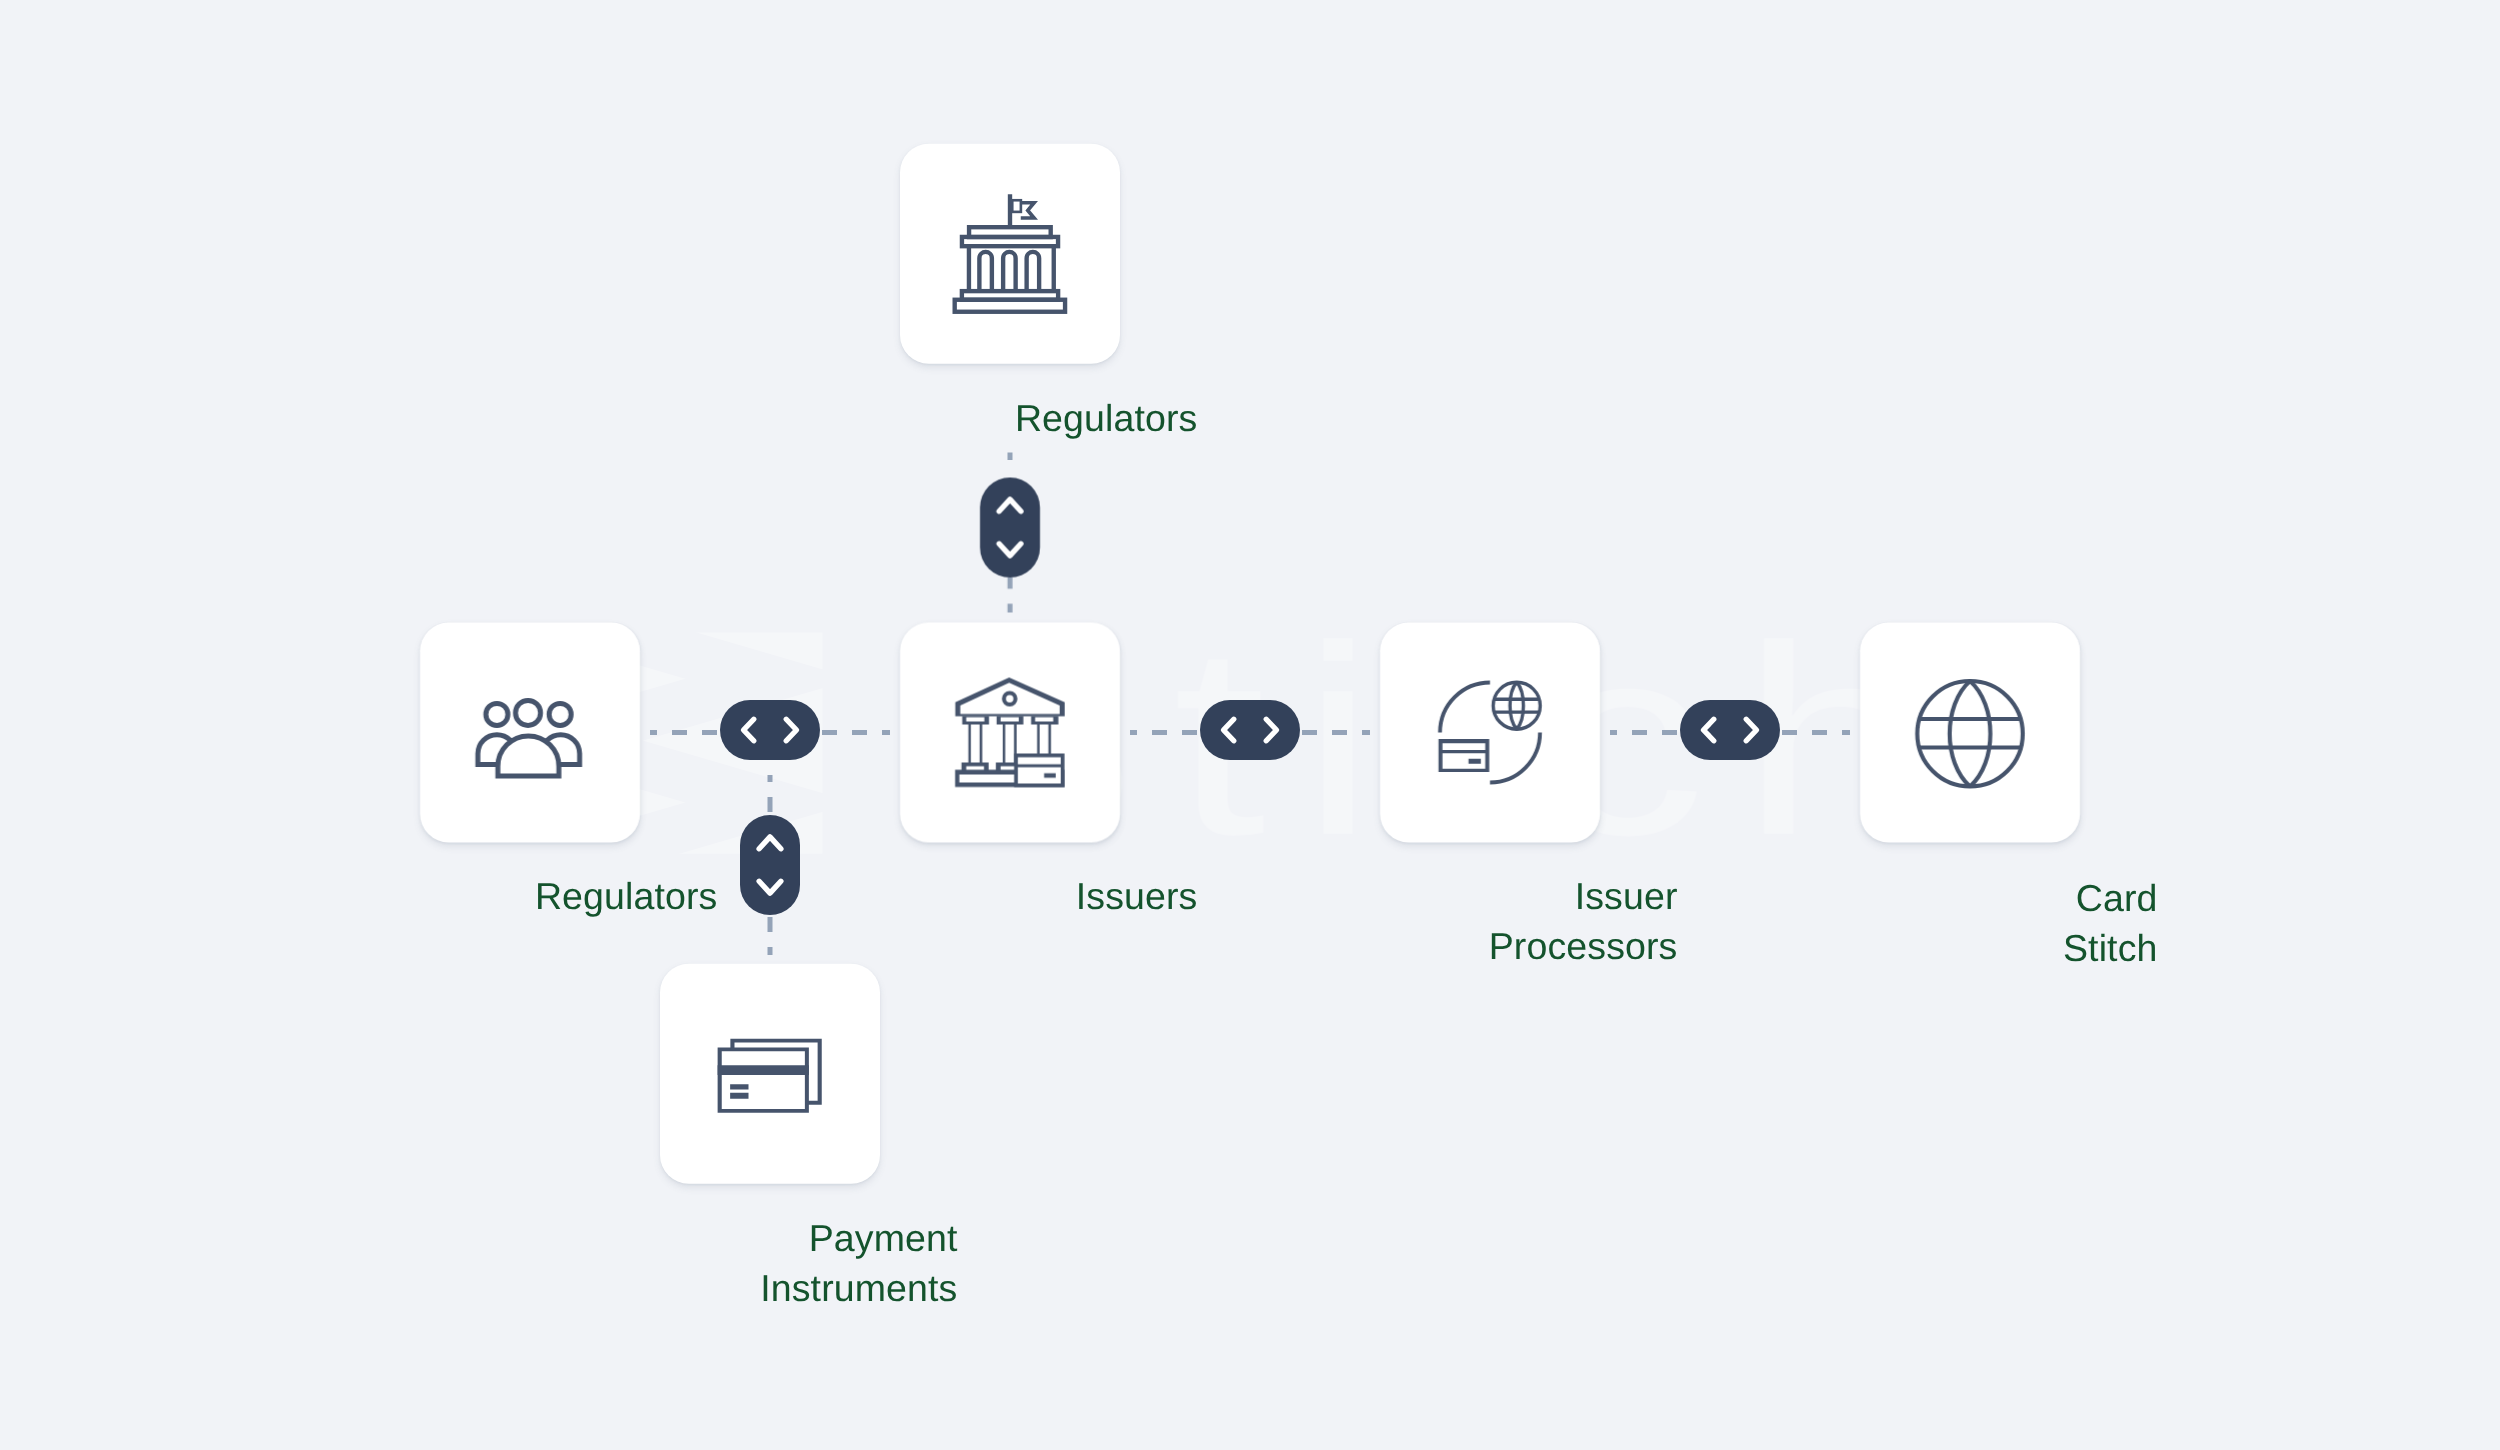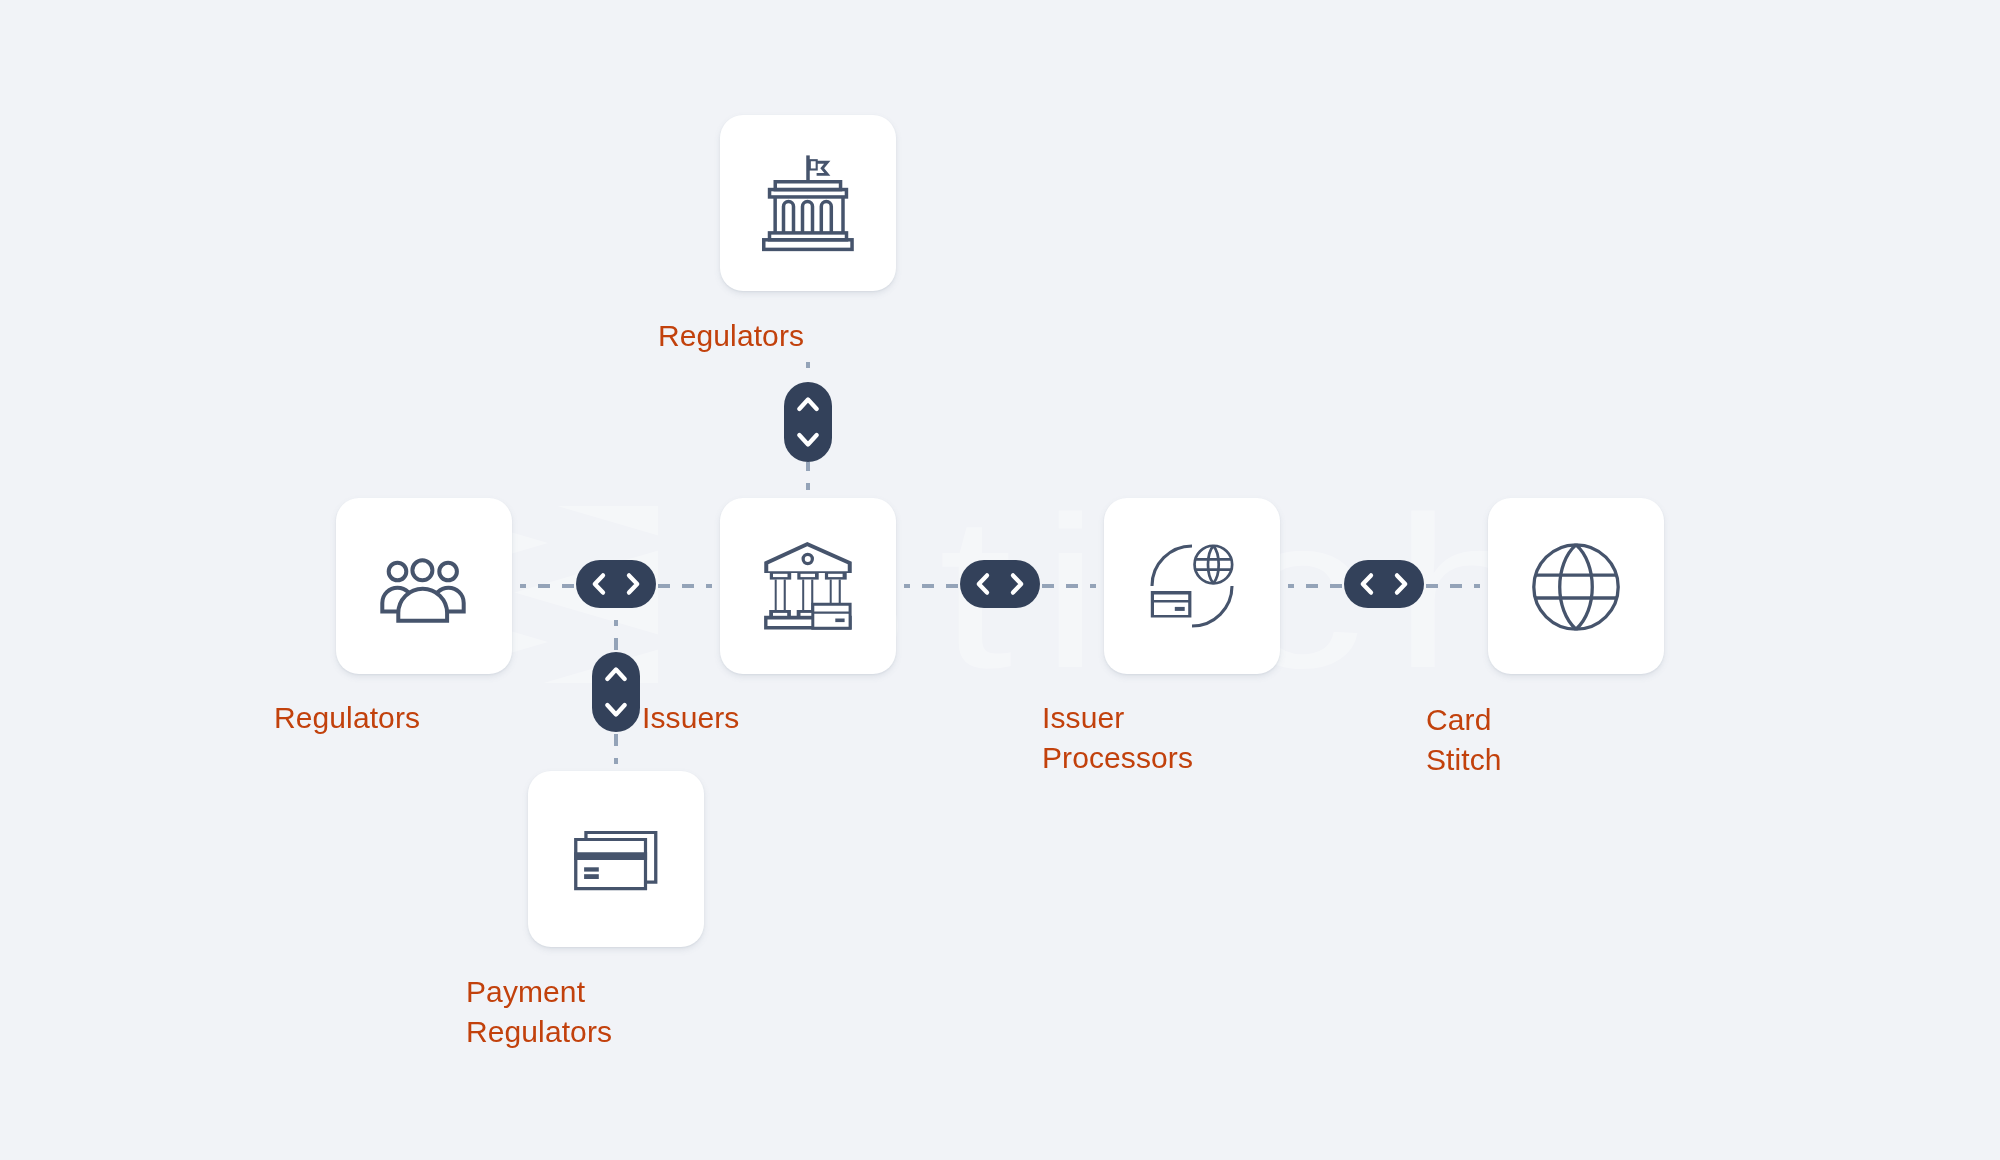--- a/index.html
+++ b/index.html
@@ -12,21 +12,21 @@
              pointer-events:none;}
 
   
   .card{position:absolute;width:176px;height:176px;background:#ffffff;
         border-radius:23px;
         box-shadow:0 3px 6px rgba(100,116,139,0.13), 0 1px 2px rgba(100,116,139,0.10);
         display:flex;align-items:center;justify-content:center;}
   .card svg{display:block;}
 
   
-  .label{position:absolute;text-align:left;color:#c2410c;-webkit-font-smoothing:antialiased;transform:translateZ(0);
+  .label{position:absolute;text-align:right;color:#14532d;-webkit-font-smoothing:antialiased;transform:translateZ(0);
          font-size:30px;line-height:40px;letter-spacing:0.1px;
          white-space:pre-line;}
 
   
   .dashh{position:absolute;height:4px;
     background:repeating-linear-gradient(90deg,
       #94a3b8 0px, #94a3b8 6px,
       rgba(0,0,0,0) 6px, rgba(0,0,0,0) 18px,
       #94a3b8 18px, #94a3b8 24px);}
   .dashv{position:absolute;width:4px;
@@ -204,29 +204,29 @@
             <path d="M9.4 29.9 H75.9 V76.1 H9.4 Z"></path>
           </g>
       <g fill="#46546c">
         <path d="M6.1 41.2 H79.1 V49 H6.1 Z"></path>
         <path d="M16.1 56.3 H30.8 V60.6 H16.1 Z"></path>
         <path d="M16.1 63.2 H30.8 V68 H16.1 Z"></path>
       </g>
     </svg>
   </div>
 
-  <div class="label" style="left:642px;top:698px;width:300px">Issuers</div>
+  <div class="label" style="left:658px;top:698px;width:300px">Issuers</div>
   <div class="label" style="left:274px;top:698px;width:300px">Regulators</div>
   <div class="label" style="left:1042px;top:698px;width:300px">Issuer
 Processors</div>
   <div class="label" style="left:1426px;top:700px;width:300px">Card
 Stitch</div>
   <div class="label" style="left:658px;top:316px;width:300px">Regulators</div>
   <div class="label" style="left:466px;top:972px;width:300px">Payment
-Regulators</div>
+Instruments</div>
 
   <div class="pill h" style="left:576px;top:560px">
     <svg width="80" height="48" viewBox="0 0 80 48" fill="none">
       <path d="M27 15.4 L18.8 24 L27 32.6" stroke="#ffffff" stroke-width="4.3" stroke-linecap="round" stroke-linejoin="round"></path>
       <path d="M53 15.4 L61.2 24 L53 32.6" stroke="#ffffff" stroke-width="4.3" stroke-linecap="round" stroke-linejoin="round"></path>
     </svg>
   </div>
   <div class="pill h" style="left:960px;top:560px">
     <svg width="80" height="48" viewBox="0 0 80 48" fill="none">
       <path d="M27 15.4 L18.8 24 L27 32.6" stroke="#ffffff" stroke-width="4.3" stroke-linecap="round" stroke-linejoin="round"></path>

